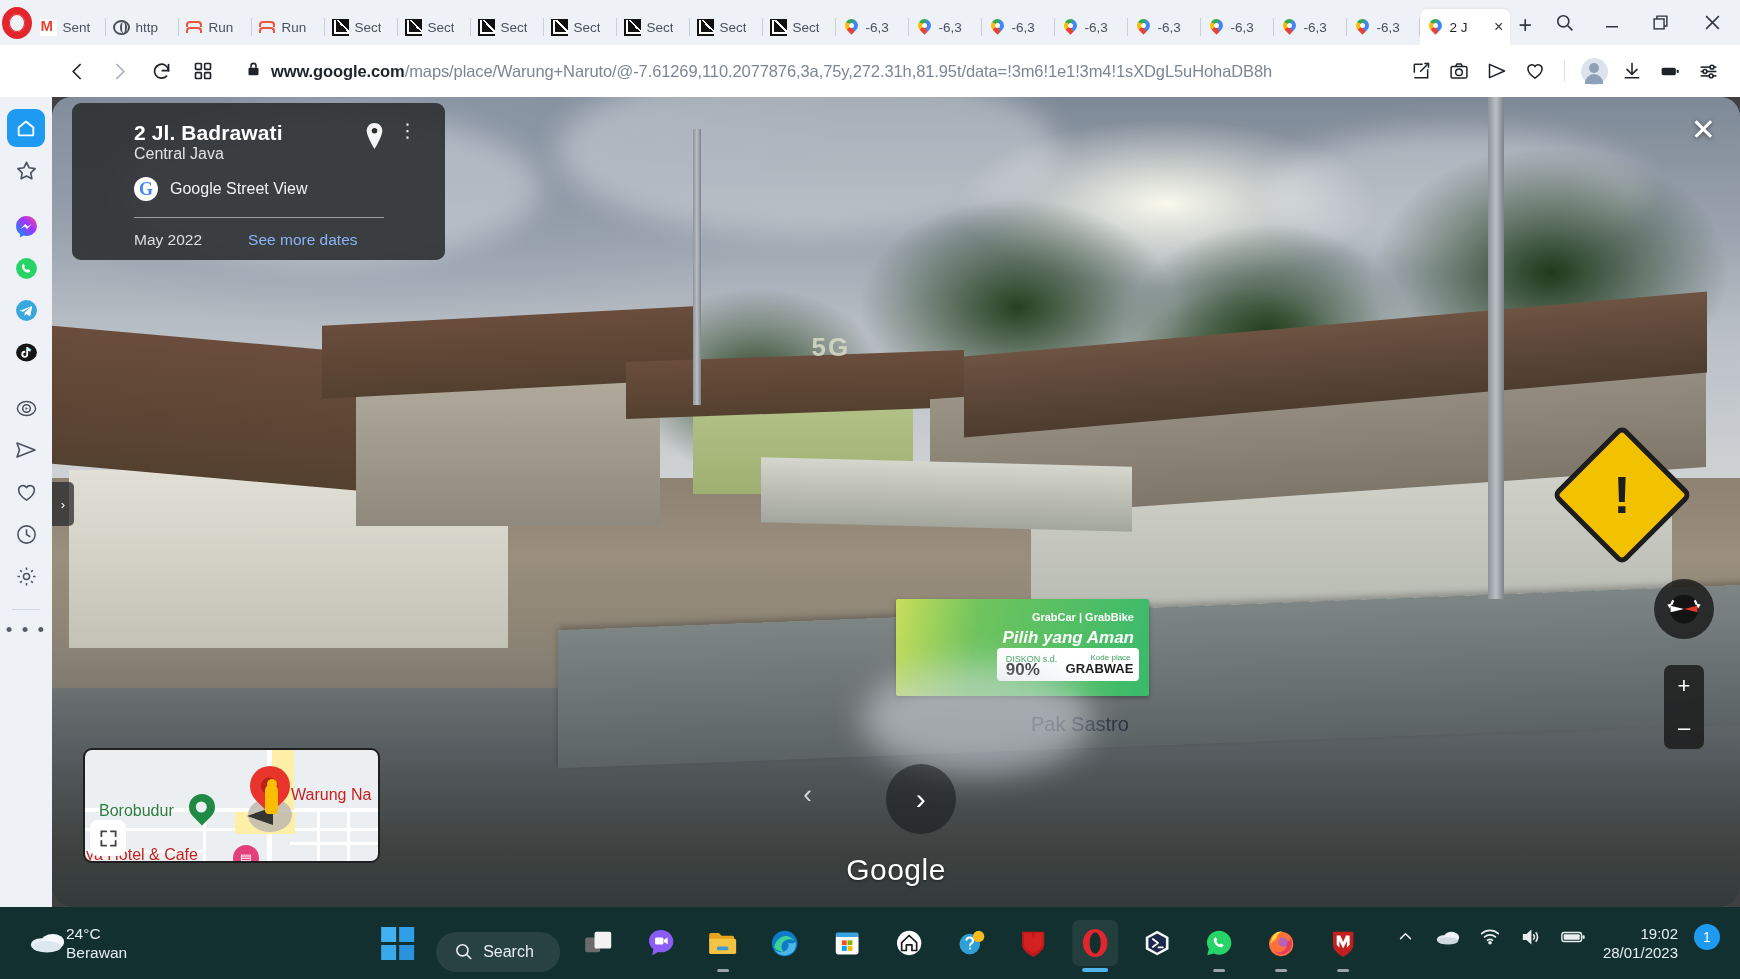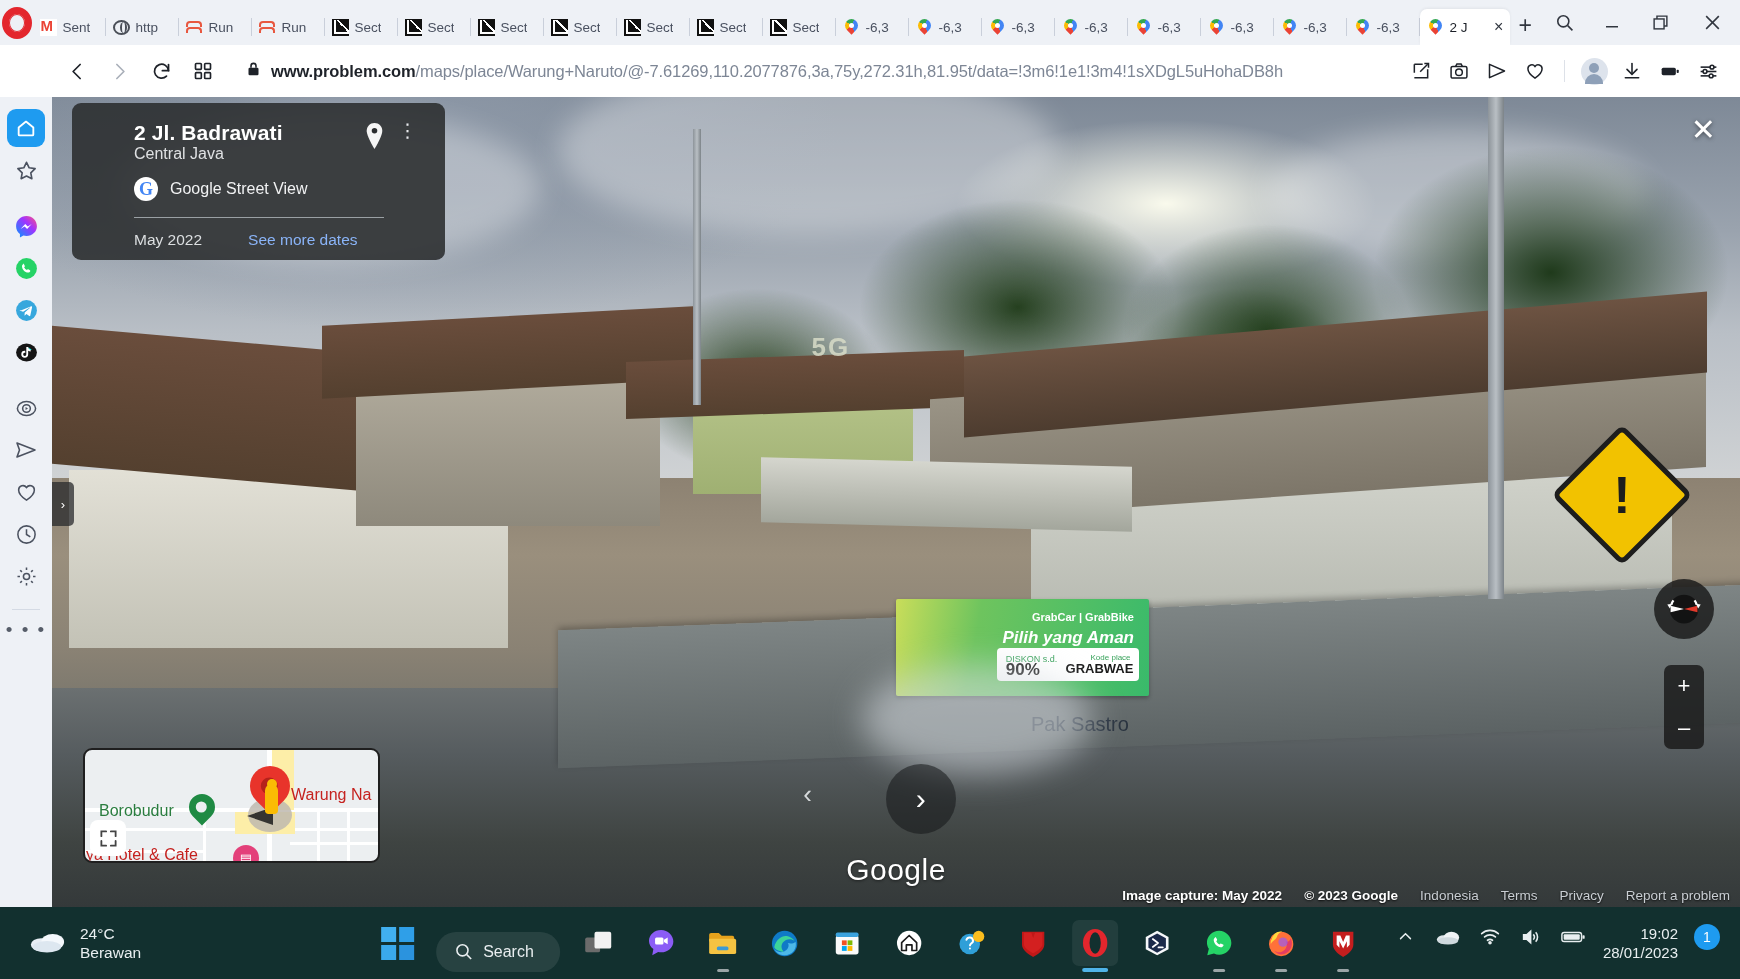--- a/index.html
+++ b/index.html
@@ -120,20 +120,21 @@
              align-items:center; justify-content:center; }
   .sb-item.active { background:#1e9bf0; }
   .sb-gap { height:10px; }
   .sb-div { width:28px; height:1px; background:#d4dae4; margin:10px 0 6px; }
   .sb-dots { color:#565d69; font-size:19px; letter-spacing:2px; line-height:1;}
 
   
   .viewport {
     position:absolute; left:52px; top:97px; width:1688px; height:810px; overflow:hidden;
     background:#6d7480;
+    border-radius:20px;
   }
   .sky {
     position:absolute; left:0; top:0; width:100%; height:47%;
     background:
       radial-gradient(ellipse 300px 120px at 66% 28%, rgba(255,255,240,.95), rgba(255,255,255,0) 70%),
       radial-gradient(ellipse 600px 260px at 20% 10%, #8e99a8, rgba(140,150,165,0) 75%),
       linear-gradient(180deg,#7e8997 0%, #9aa3ae 35%, #b9bfc6 62%, #cfd2d4 100%);
   }
   .cloudmass{
     position:absolute; border-radius:50%; background:rgba(255,255,255,.32); filter:blur(14px);
@@ -328,21 +329,21 @@
     text-shadow:0 1px 2px rgba(0,0,0,.8);
   }
   .attrib .strong { color:#fff; font-weight:700; }
   .attrib .link { color:#c9ced3; }
 
   
   .taskbar {
     position:absolute; left:0; bottom:0; width:1740px; height:72px;
     background:#12302f; display:flex; align-items:center; color:#e8eef0;
   }
-  .tb-weather { display:flex; align-items:center; gap:14px; margin-left:28px; }
+  .tb-weather { display:flex; align-items:center; margin-left:28px; }
   .tb-weather .w-txt { line-height:1.25; font-size:15.5px; }
   .tb-weather .w-txt .c { font-weight:400; }
   .tb-center { position:absolute; left:50%; transform:translateX(-50%);
                display:flex; align-items:center; gap:16px; }
   .win-logo { display:grid; grid-template-columns:15px 15px; grid-template-rows:15px 15px;
               gap:3px; }
   .win-logo i { background:#2f9fe8; display:block; }
   .win-logo i:nth-child(1){background:#41b0f0;}
   .win-logo i:nth-child(2){background:#2f9fe8;}
   .win-logo i:nth-child(3){background:#3aa9ec;}
@@ -534,21 +535,21 @@
           <rect x="14" y="14" width="7" height="7" rx="1"></rect>
         </svg>
     </div>
     <div class="urlbar">
       <span class="lock">
         <svg width="15" height="18" viewBox="0 0 24 24" fill="#1e2229">
             <rect x="4" y="10" width="16" height="12" rx="2"></rect>
             <path d="M8 10V7a4 4 0 0 1 8 0v3" fill="none" stroke="#1e2229" stroke-width="2.5"></path>
           </svg>
       </span>
-      <span class="url-text"><b>www.problem.com</b><span class="path">/maps/place/Warung+Naruto/@-7.61269,110.2077876,3a,75y,272.31h,81.95t/data=!3m6!1e1!3m4!1sXDgL5uHohaDB8h</span></span>
+      <span class="url-text"><b>www.google.com</b><span class="path">/maps/place/Warung+Naruto/@-7.61269,110.2077876,3a,75y,272.31h,81.95t/data=!3m6!1e1!3m4!1sXDgL5uHohaDB8h</span></span>
     </div>
     <div class="tb-icons">
       <div class="tb-ico">
         <svg width="20" height="20" viewBox="0 0 24 24" fill="none" stroke="#1e2229" stroke-width="1.8">
             <path d="M4 4h10M4 4v10M4 20h16V10"></path>
             <path d="M11 13 20 4"></path>
             <path d="M16 3h5v5"></path>
           </svg>
       </div>
       <div class="tb-ico">
@@ -720,28 +721,20 @@
       </div>
     </div>
     <div class="pak-sastro">Pak Sastro</div>
     <div class="blurpatch" style="left:48%;top:70%;width:230px;height:110px;"></div>
 
     <div class="nav-back">‹</div>
     <div class="nav-fwd">›</div>
 
     <div class="gwatermark">Google</div>
 
-    <div class="attrib">
-      <span class="strong">Image capture: May 2022</span>
-      <span class="strong">© 2023 Google</span>
-      <span class="link">Indonesia</span>
-      <span class="link">Terms</span>
-      <span class="link">Privacy</span>
-      <span class="link">Report a problem</span>
-    </div>
 
     <div class="compass">
       <svg width="46" height="46" viewBox="0 0 48 48">
         <circle cx="24" cy="24" r="15" fill="#000" opacity=".55"></circle>
         <path d="M24 24 10 20.5 10 27.5z" fill="#fff"></path>
         <path d="M24 24 38 20.5 38 27.5z" fill="#e0392b"></path>
         <path d="M13 15a13 13 0 0 0-2.2 4.5" stroke="#fff" stroke-width="2.4" fill="none"></path>
         <path d="M9.2 23.5 11.6 18.6 6.6 19.4z" fill="#fff"></path>
         <path d="M35 15a13 13 0 0 1 2.2 4.5" stroke="#fff" stroke-width="2.4" fill="none"></path>
         <path d="M38.8 23.5 36.4 18.6 41.4 19.4z" fill="#fff"></path>

